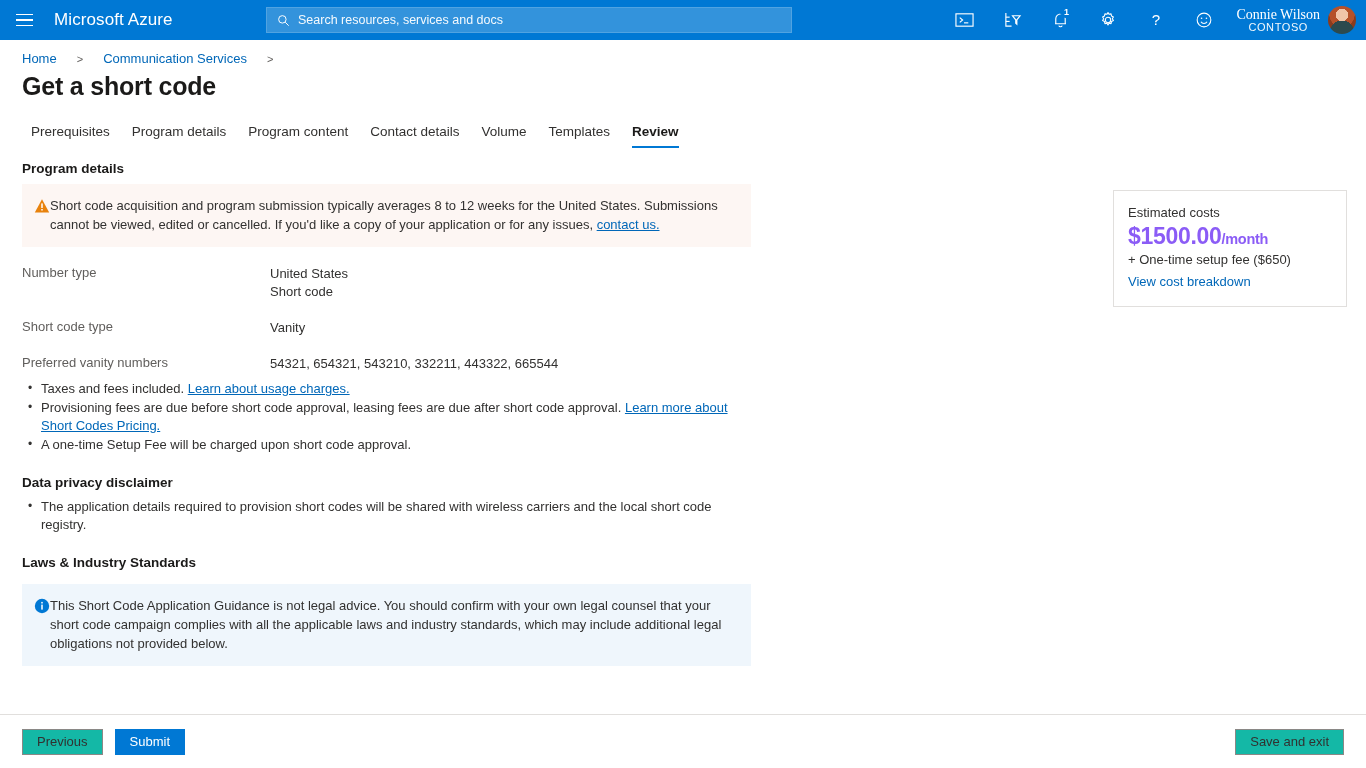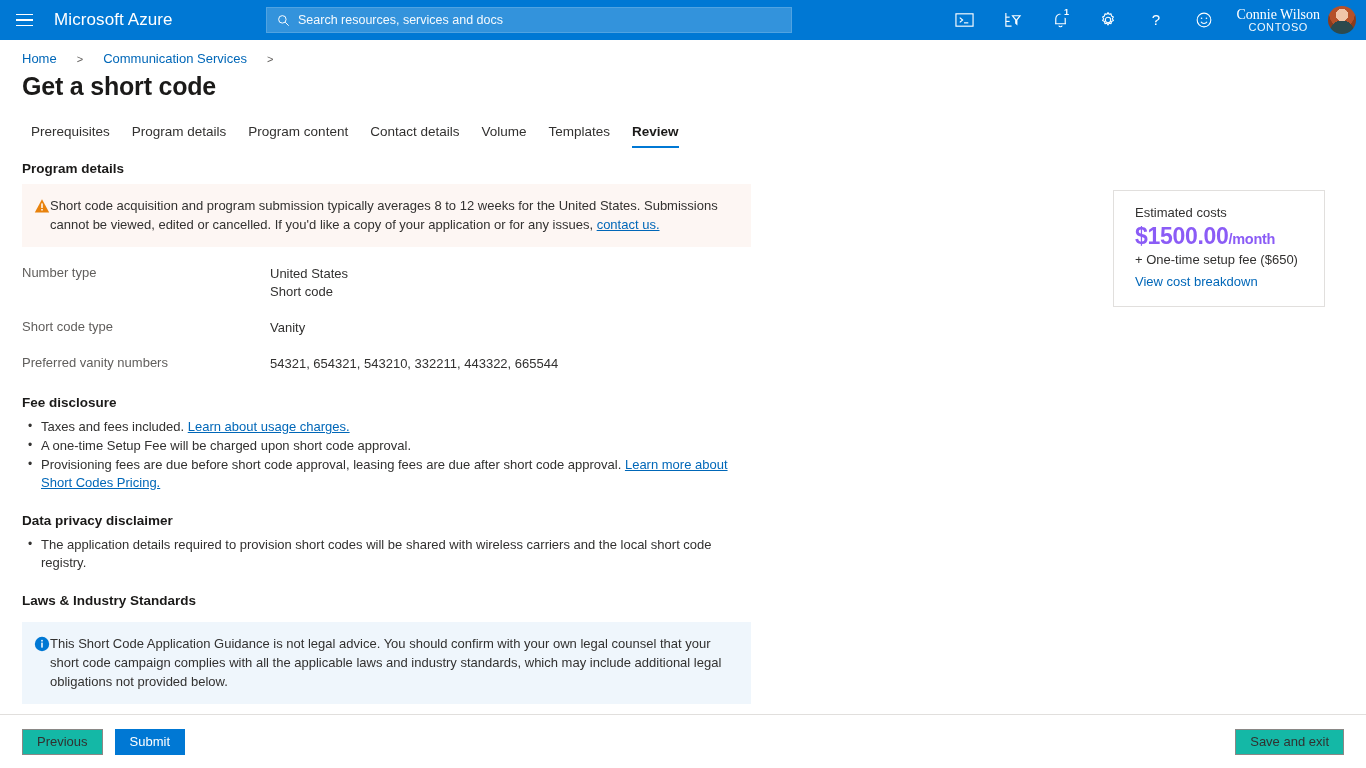--- a/index.html
+++ b/index.html
@@ -136,24 +136,24 @@
     content: "•"; position: absolute; left: 6px; top: -1px;
     color: #323130; font-size: 12px;
   }
   ul.bullets a { color: #0067b8; }
 
   .mt-sec { margin-top: 16px; }
 
   
   .costcard {
     position: absolute; left: 1113px; top: 190px;
-    width: 212px;
+    width: 234px;
     background: #ffffff;
     border: 1px solid #e1dfdd;
-    padding: 14px 16px 16px 21px;
+    padding: 14px 16px 16px 14px;
   }
   .cc-title { font-size: 13px; color: #323130; }
   .cc-amount {
     margin-top: 3px;
     font-size: 23px; font-weight: 700; color: #8b5cf6;
     letter-spacing: -.3px;
   }
   .cc-amount .per { font-size: 14.5px; font-weight: 600; }
   .cc-sub { font-size: 13px; color: #323130; margin-top: 2px; }
   .cc-link {
@@ -306,25 +306,24 @@
     </div>
   </div>
 
   <div class="kv">
     <div class="k">Preferred vanity numbers</div>
     <div class="v">
       <div>54321, 654321, 543210, 332211, 443322, 665544</div>
     </div>
   </div>
 
-  <h3 class="sec mt-sec" style="margin-top:22px">Fee disclosure</h3>
   <ul class="bullets">
     <li><span>Taxes and fees included. </span><a href="#">Learn about usage charges.</a></li>
+    <li><span>Provisioning fees are due before short code approval, leasing fees are due after short code approval. </span><a href="#">Learn more about Short Codes Pricing.</a></li>
     <li><span>A one-time Setup Fee will be charged upon short code approval.</span></li>
-    <li><span>Provisioning fees are due before short code approval, leasing fees are due after short code approval. </span><a href="#">Learn more about Short Codes Pricing.</a></li>
   </ul>
 
   <h3 class="sec" style="margin-top:21px">Data privacy disclaimer</h3>
   <ul class="bullets">
     <li><span>The application details required to provision short codes will be shared with wireless carriers and the local short code registry.</span></li>
   </ul>
 
   <h3 class="sec" style="margin-top:21px">Laws &amp; Industry Standards</h3>
 
   <div class="banner info" style="margin-top:14px">

